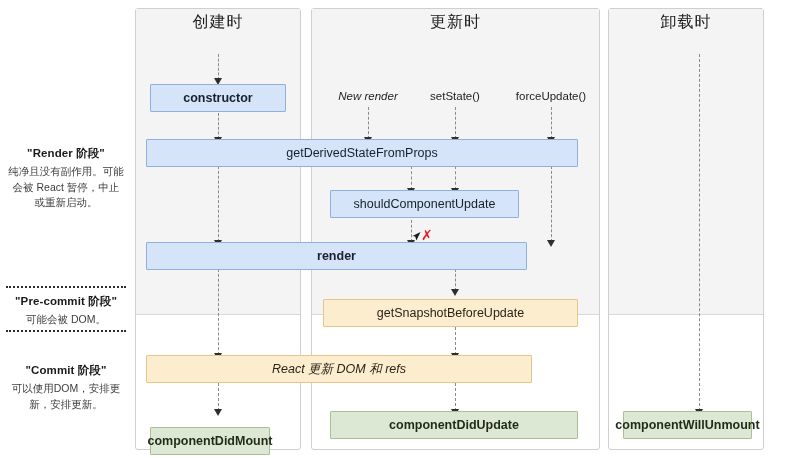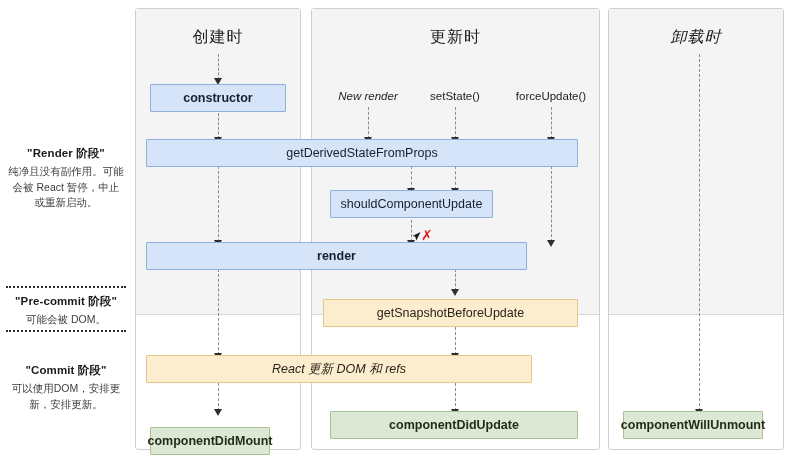--- a/index.html
+++ b/index.html
@@ -31,21 +31,21 @@
   .panel{
     position:absolute;top:8px;height:442px;
     border:1px solid #cfcfcf;border-radius:3px;
     background:#ffffff;box-sizing:border-box;
   }
   .panel-grey{
     position:absolute;left:0;right:0;top:0;height:305px;
     background:#f4f4f4;border-bottom:1px solid #d8d8d8;
   }
   .panel-title{
-    position:absolute;top:18px;left:0;right:0;text-align:center;
+    position:absolute;top:3px;left:0;right:0;text-align:center;
     font-size:16px;color:#1a1a1a;letter-spacing:1px;
   }
 
   
   .box{
     position:absolute;box-sizing:border-box;
     border-radius:1px;border:1px solid;
     display:flex;align-items:center;justify-content:center;
     font-size:12.5px;line-height:1;
     height:28px;
@@ -107,21 +107,21 @@
   <div class="panel" style="left:135px;width:166px;">
     <div class="panel-grey"></div>
     <div class="panel-title">创建时</div>
   </div>
 
   <div class="panel" style="left:311px;width:289px;">
     <div class="panel-grey"></div>
     <div class="panel-title">更新时</div>
   </div>
 
-  <div class="panel" style="left:608px;width:176px;font-style:italic;">
+  <div class="panel" style="left:608px;width:156px;">
     <div class="panel-grey"></div>
     <div class="panel-title">卸载时</div>
   </div>
 
   <div class="vline" style="left:218px;top:54px;height:26px;"></div>
   <div class="arrowhead" style="left:213.5px;top:78px;"></div>
 
   <div class="vline" style="left:218px;top:113px;height:26px;"></div>
   <div class="arrowhead" style="left:213.5px;top:137px;"></div>
 
@@ -172,27 +172,27 @@
   <div class="vline" style="left:455px;top:383px;height:28px;"></div>
   <div class="arrowhead" style="left:450.5px;top:409px;"></div>
 
   <div class="vline" style="left:699px;top:54px;height:357px;"></div>
   <div class="arrowhead" style="left:694.5px;top:409px;"></div>
 
   <div class="box blue b" style="left:150px;top:84px;width:136px;">constructor</div>
 
   <div class="box blue" style="left:146px;top:139px;width:432px;">getDerivedStateFromProps</div>
 
-  <div class="box blue" style="left:330px;top:190px;width:163px;">shouldComponentUpdate</div>
+  <div class="box blue" style="left:330px;top:190px;width:189px;">shouldComponentUpdate</div>
 
   <div class="box blue b" style="left:146px;top:242px;width:381px;">render</div>
 
   <div class="box cream" style="left:323px;top:299px;width:255px;">getSnapshotBeforeUpdate</div>
 
   <div class="box cream i" style="left:146px;top:355px;width:386px;">React 更新 DOM 和 refs</div>
 
   <div class="box green b" style="left:150px;top:427px;width:120px;">componentDidMount</div>
 
   <div class="box green b" style="left:330px;top:411px;width:248px;">componentDidUpdate</div>
 
-  <div class="box green b" style="left:623px;top:411px;width:140px;">componentWillUnmount</div>
+  <div class="box green b" style="left:623px;top:411px;width:129px;">componentWillUnmount</div>
 
 </div>
 
 </body></html>

